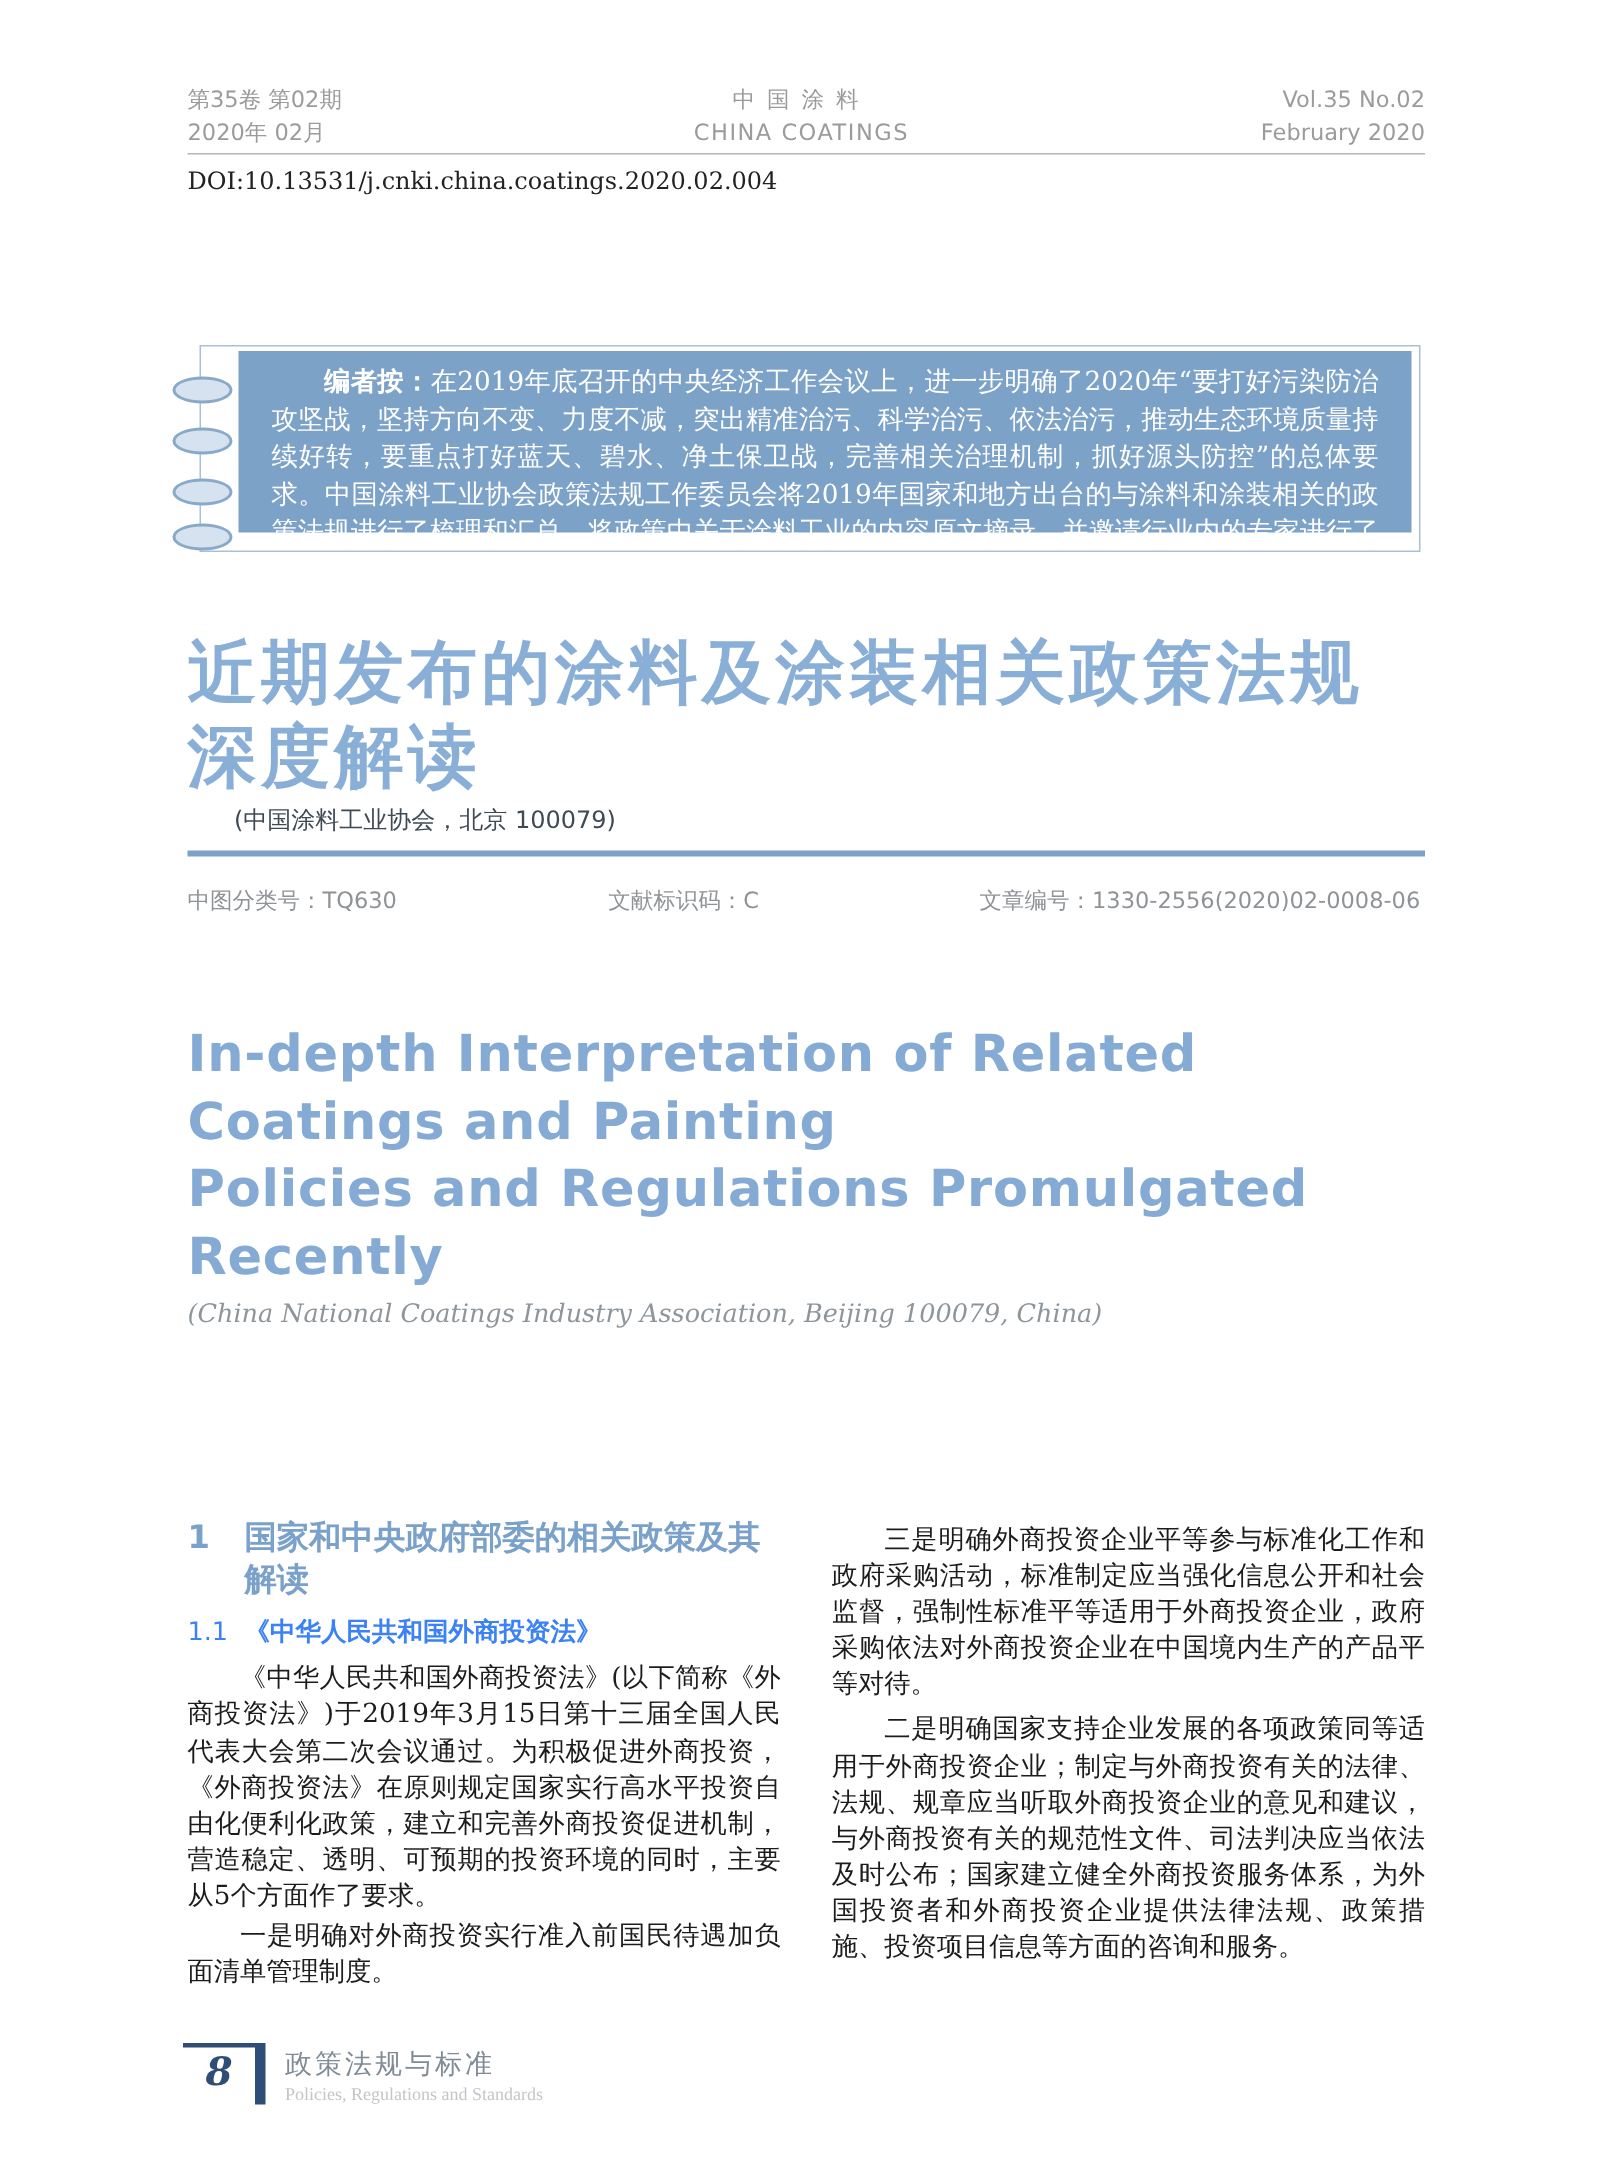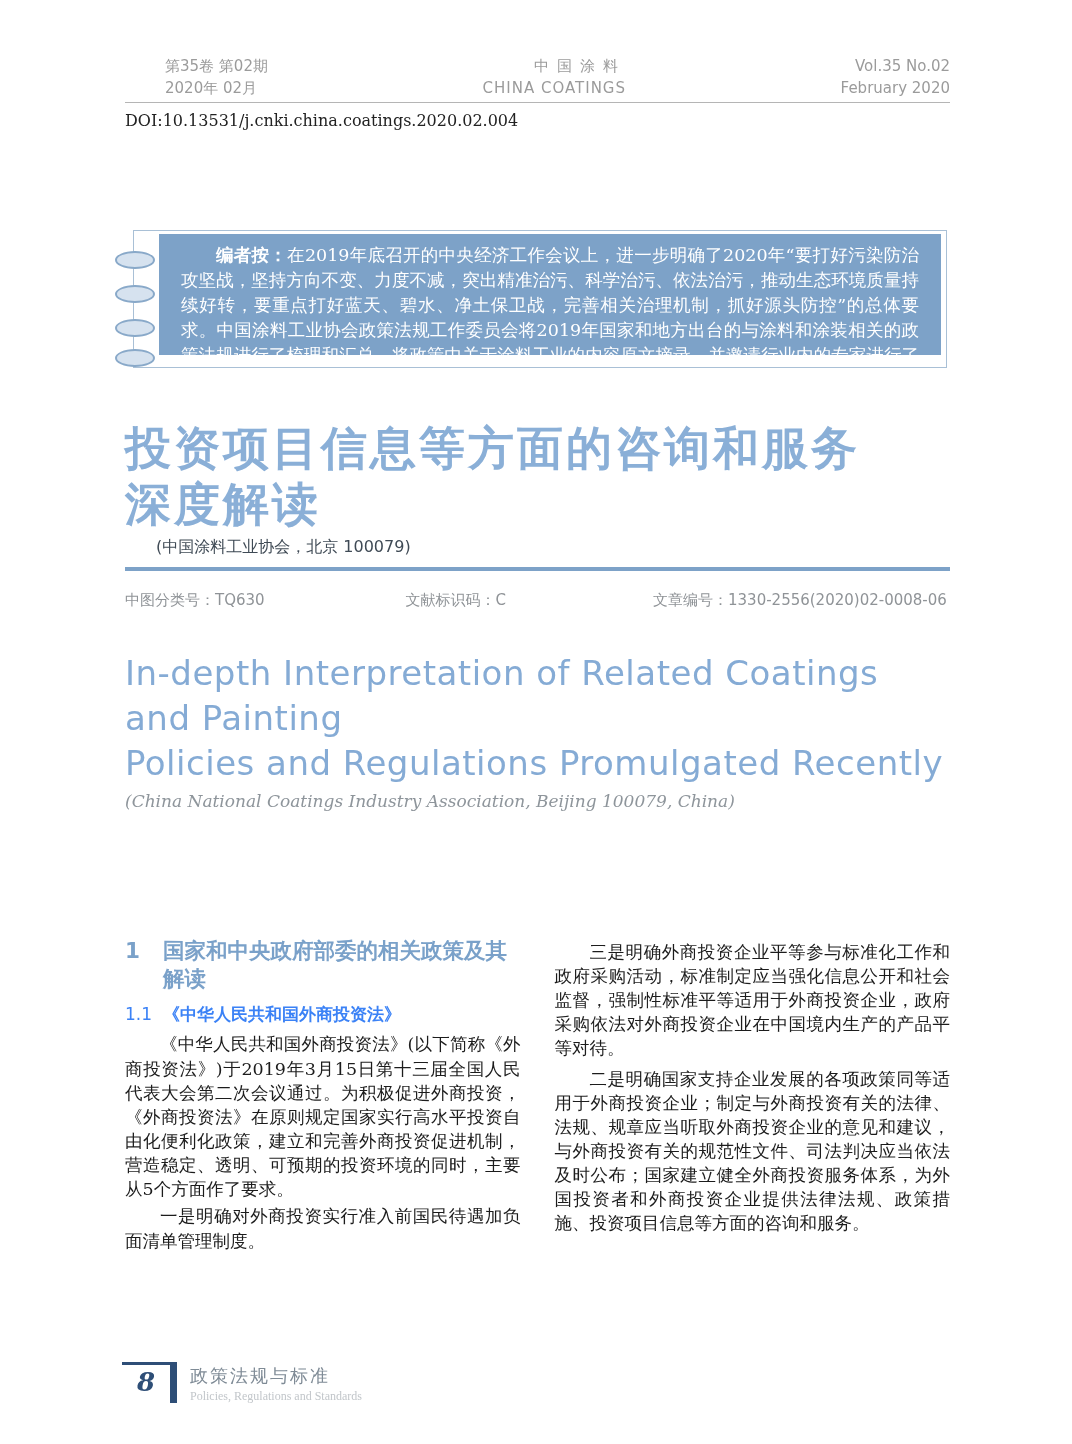--- a/index.html
+++ b/index.html
@@ -12,22 +12,22 @@
   }
   .content{margin:0 122px 0 125px;position:relative;}
 
   
   .jheader{
     padding-top:55px;
     display:flex;justify-content:space-between;align-items:flex-start;
     color:#9b9b9b;font-size:15px;line-height:22px;
     border-bottom:1px solid #b5b5b5;padding-bottom:3px;
   }
-  .jheader .cell{white-space:nowrap;margin-left:40px;}
-  .jheader .center{text-align:right;}
+  .jheader .cell{white-space:nowrap;}
+  .jheader .center{text-align:center;}
   .jheader .right{text-align:right;}
   .jname-cn{letter-spacing:8px;}
   .jname-en{letter-spacing:1px;}
   .doi{
     margin-top:8px;
     font-family:"DejaVu Serif","Liberation Serif",serif;
     font-size:16px;color:#222222;
   }
 
   
@@ -90,22 +90,22 @@
     margin-top:20px;
     display:flex;
     color:#8f9397;font-size:15px;
   }
   .class-row .c1{width:34%;}
   .class-row .c2{width:30%;}
   .class-row .c3{flex:1;}
 
   
   .title-en{
-    margin-top:41px;
-    color:#85abd5;font-weight:normal;
+    margin-top:71px;
+    color:#85abd5;font-weight:bold;
     font-size:34px;line-height:1.32;
     letter-spacing:0.5px;
   }
   .author-en{
     margin-top:13px;
     color:#8e959b;font-size:17px;
   }
   .affil-en{
     margin-top:5px;
     font-family:"DejaVu Serif","Liberation Serif",serif;
@@ -194,21 +194,21 @@
     <span class="ring r0"></span>
     <span class="ring r1"></span>
     <span class="ring r2"></span>
     <span class="ring r3"></span>
     <div class="editor-inner">
       <p class="editor-text"><span class="editor-label">编者按：</span><span>在2019年底召开的中央经济工作会议上，进一步明确了2020年“要打好污染防治攻坚战，坚持方向不变、力度不减，突出精准治污、科学治污、依法治污，推动生态环境质量持续好转，要重点打好蓝天、碧水、净土保卫战，完善相关治理机制，抓好源头防控”的总体要求。中国涂料工业协会政策法规工作委员会将2019年国家和地方出台的与涂料和涂装相关的政策法规进行了梳理和汇总，将政策中关于涂料工业的内容原文摘录，并邀请行业内的专家进行了深度解读，以使行业更好地掌握政策动态和要点。</span></p>
     </div>
   </div>
 
   <div class="title-cn">
-    <div>投资项目信息等方面的咨询和服务</div>
+    <div>近期发布的涂料及涂装相关政策法规</div>
     <div>深度解读</div>
   </div>
   <div class="affil-cn">(中国涂料工业协会，北京 100079)</div>
 
   <div class="rule-blue"></div>
 
   <div class="class-row">
     <span class="c1">中图分类号：TQ630</span>
     <span class="c2">文献标识码：C</span>
     <span class="c3">文章编号：1330-2556(2020)02-0008-06</span>

